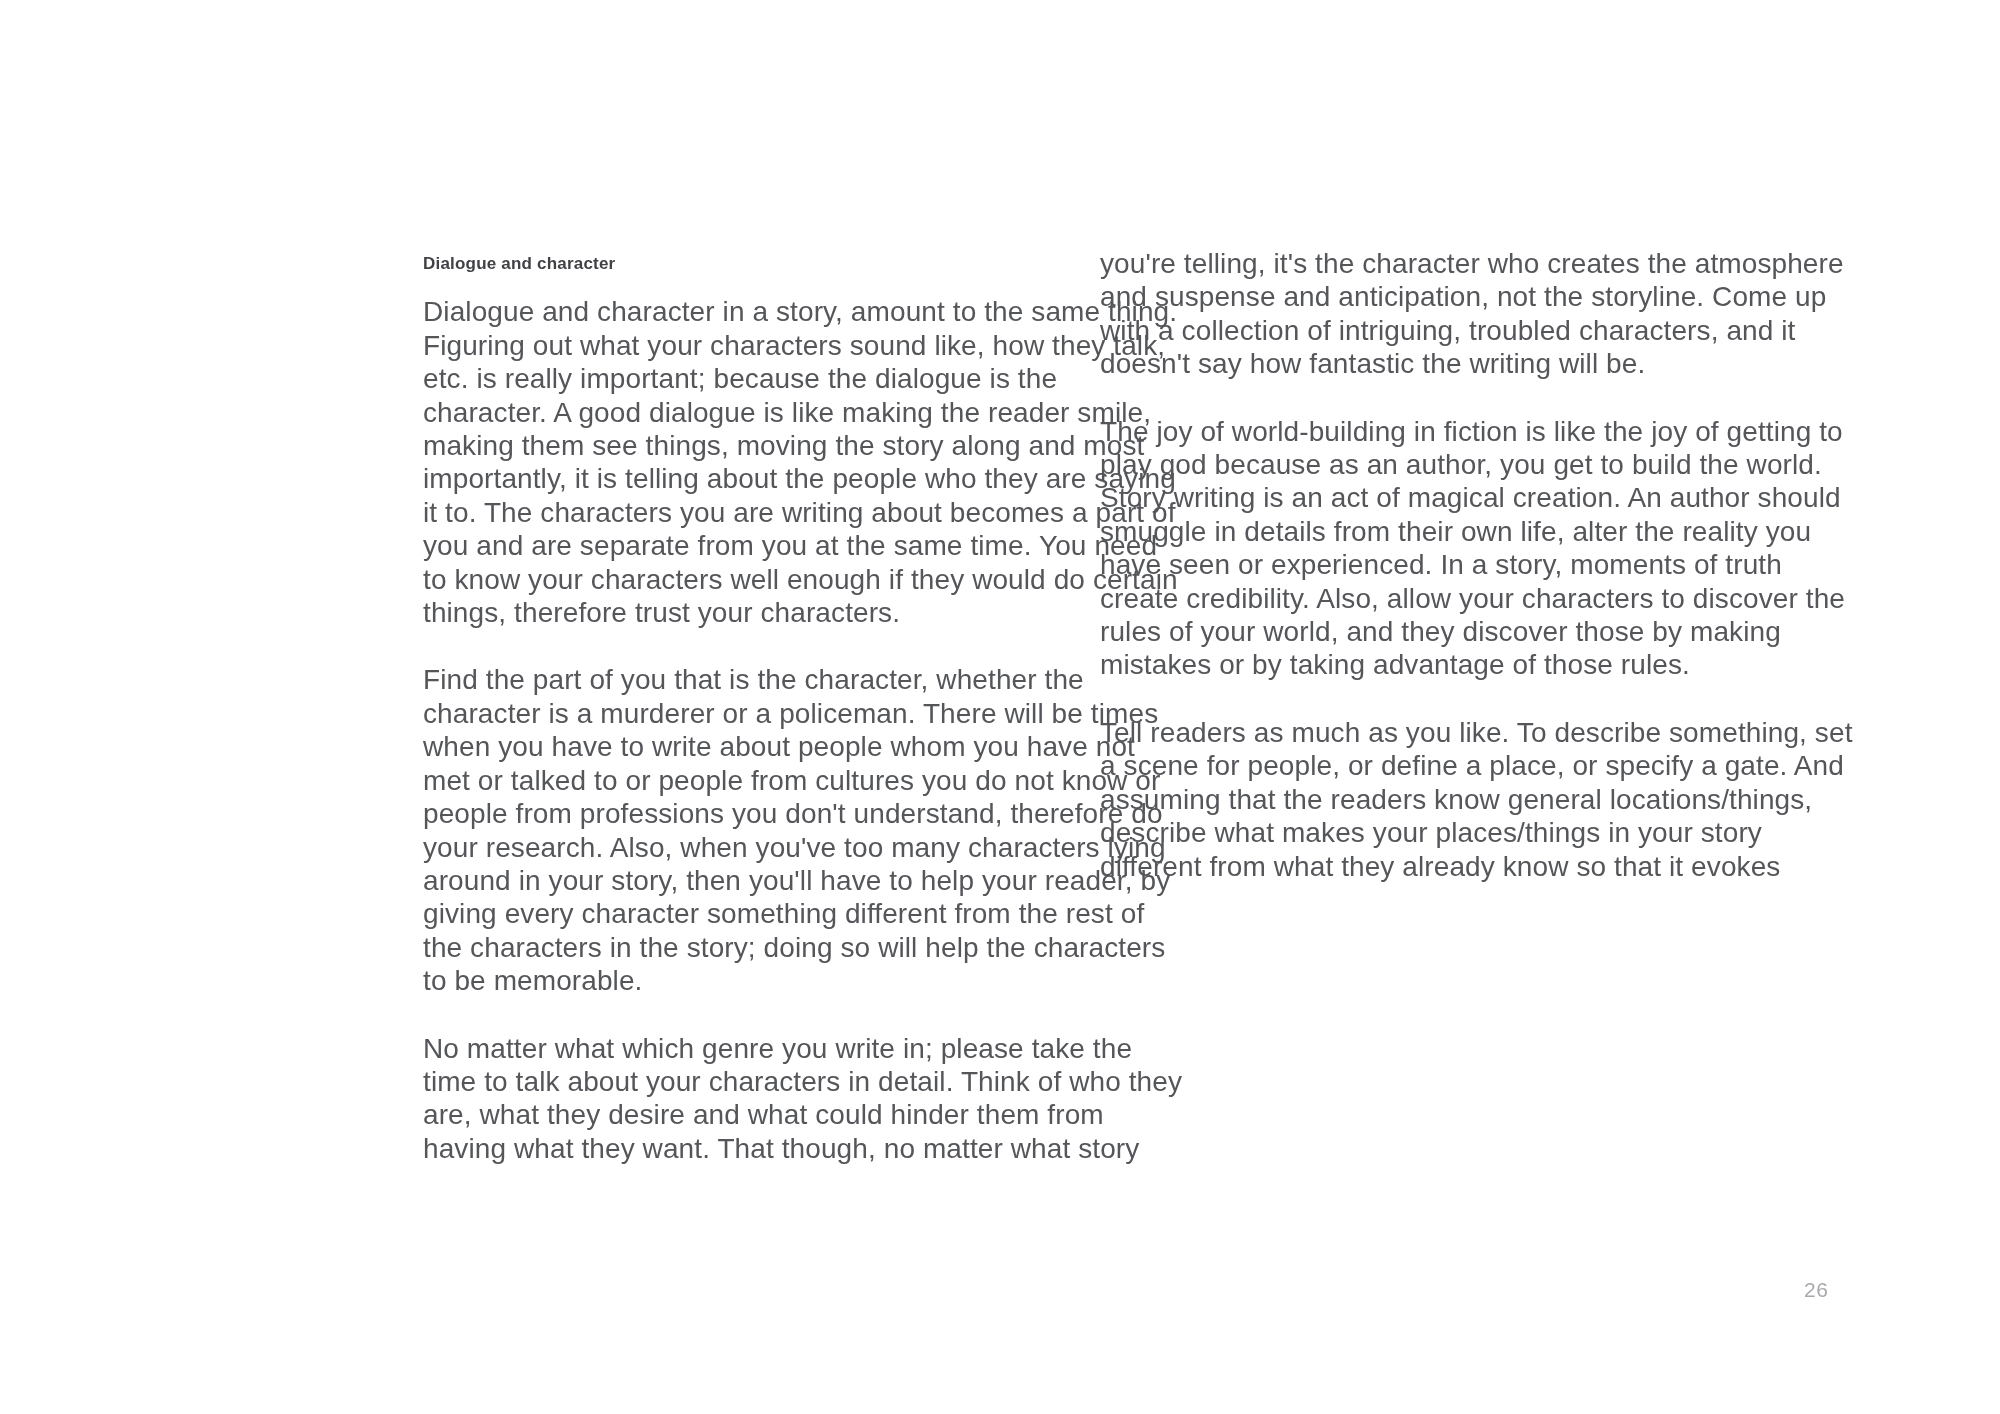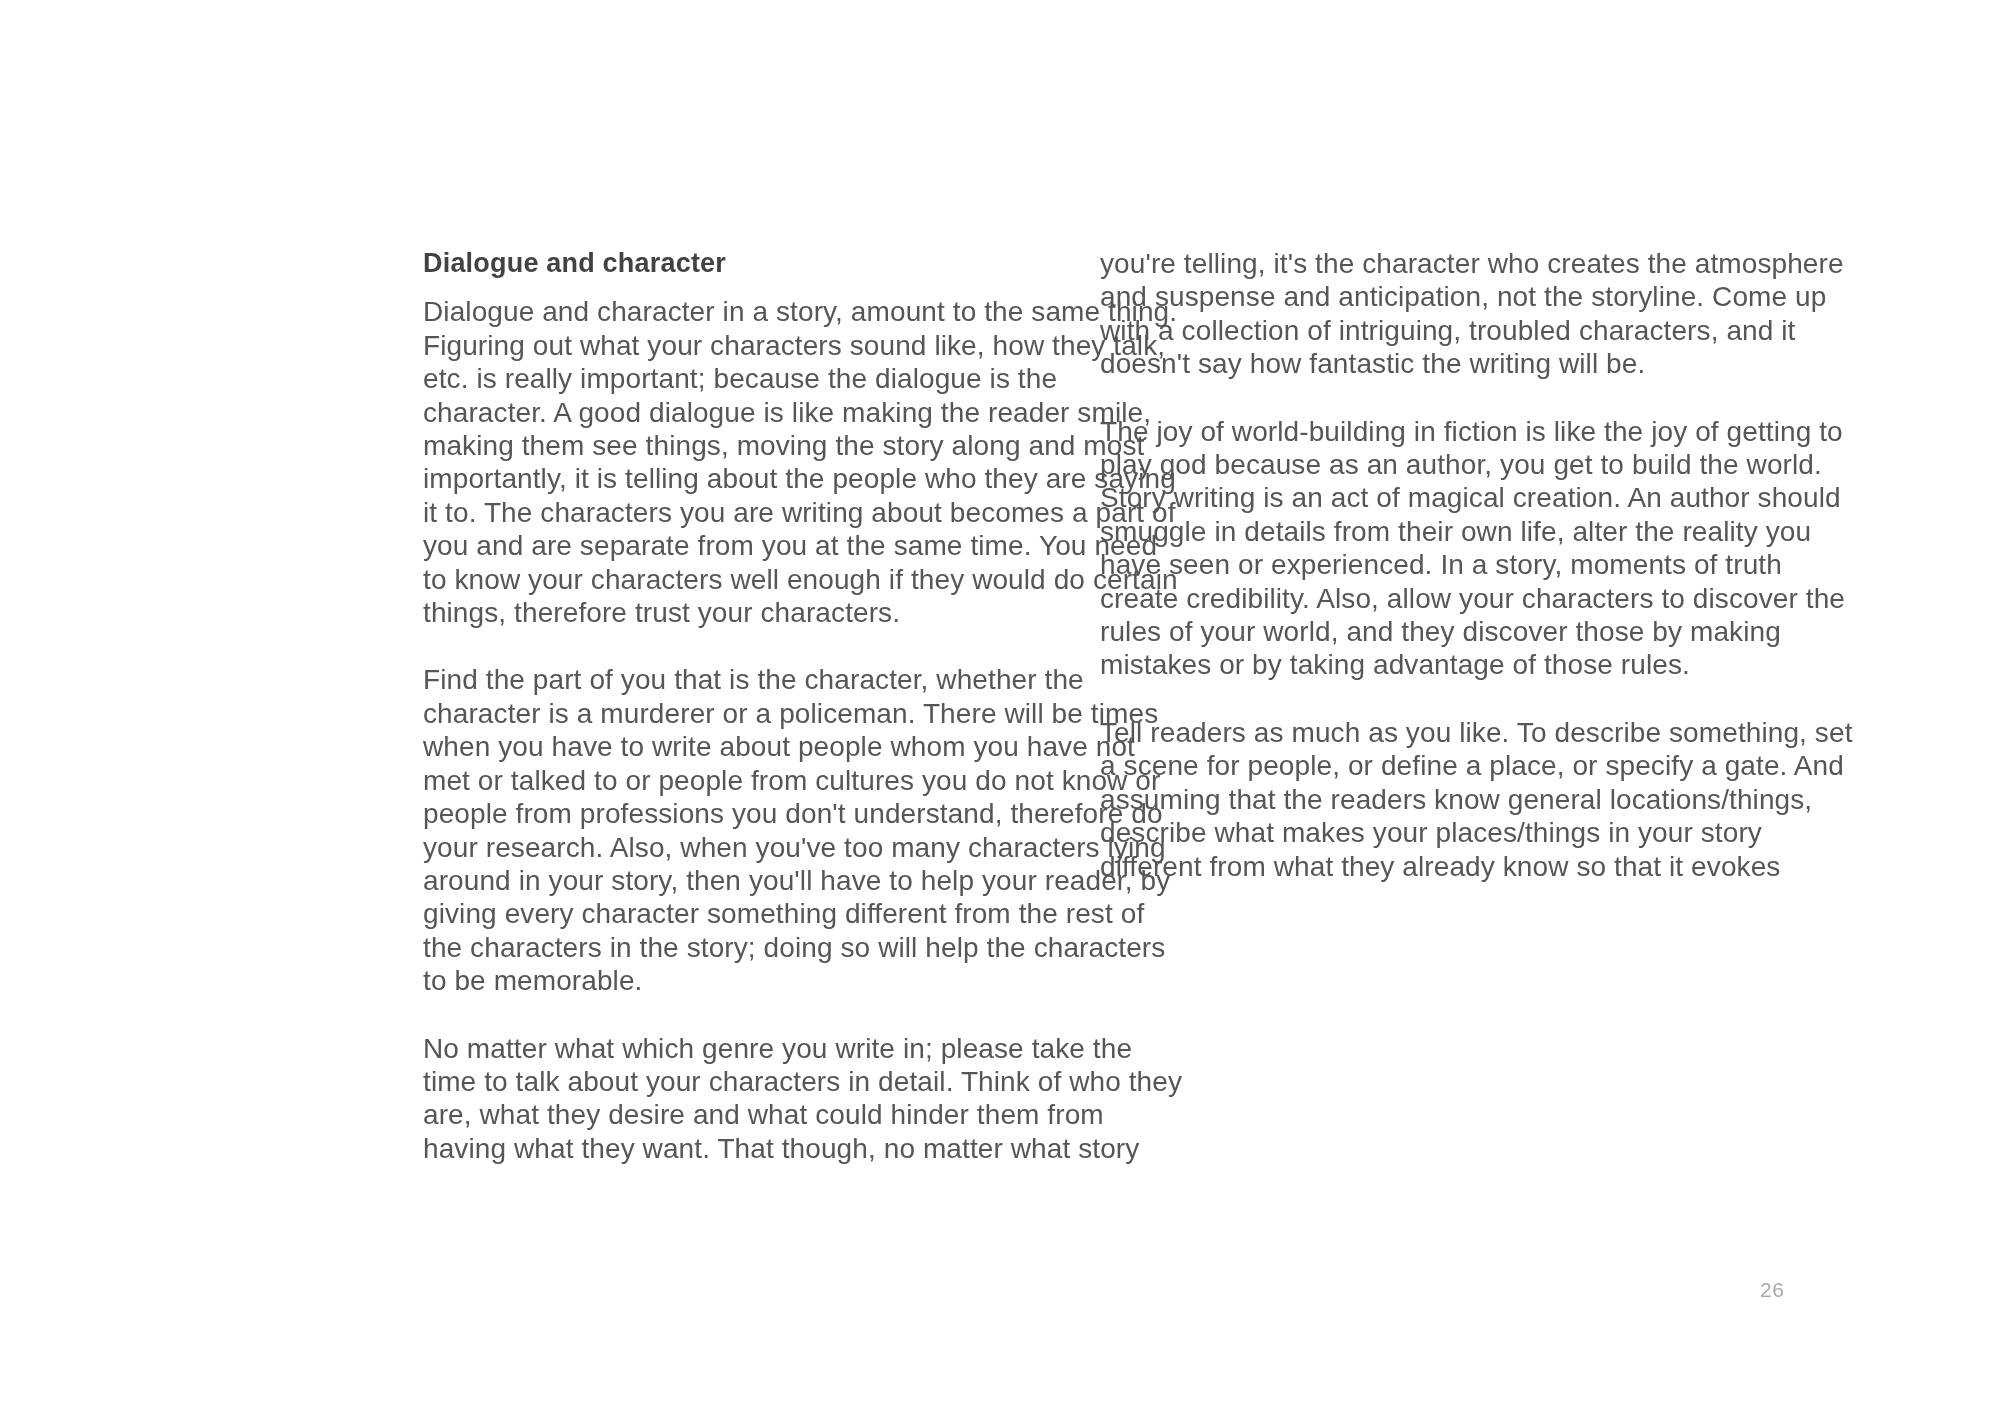--- a/index.html
+++ b/index.html
@@ -30,33 +30,33 @@
   .body-para {
     margin: 0 0 34px 0;
     font-size: 28px;
     line-height: 33.4px;
     color: #54565a;
     letter-spacing: 0.1px;
     white-space: pre;
   }
   .section-heading {
     margin: 16px 0 15px 0;
-    font-size: 27px;
+    font-size: 17px;
     line-height: 33.4px;
     font-weight: bold;
     color: #404246;
     letter-spacing: 0.2px;
     white-space: pre;
   }
   .section-heading.first {
     margin-top: 0;
   }
   .page-number {
     position: absolute;
-    left: 1760px;
+    left: 1804px;
     top: 1278px;
     font-size: 21px;
     line-height: 24px;
     color: #a7a9ac;
     letter-spacing: 0.5px;
   }
 </style>
 </head>
 <body>
 

